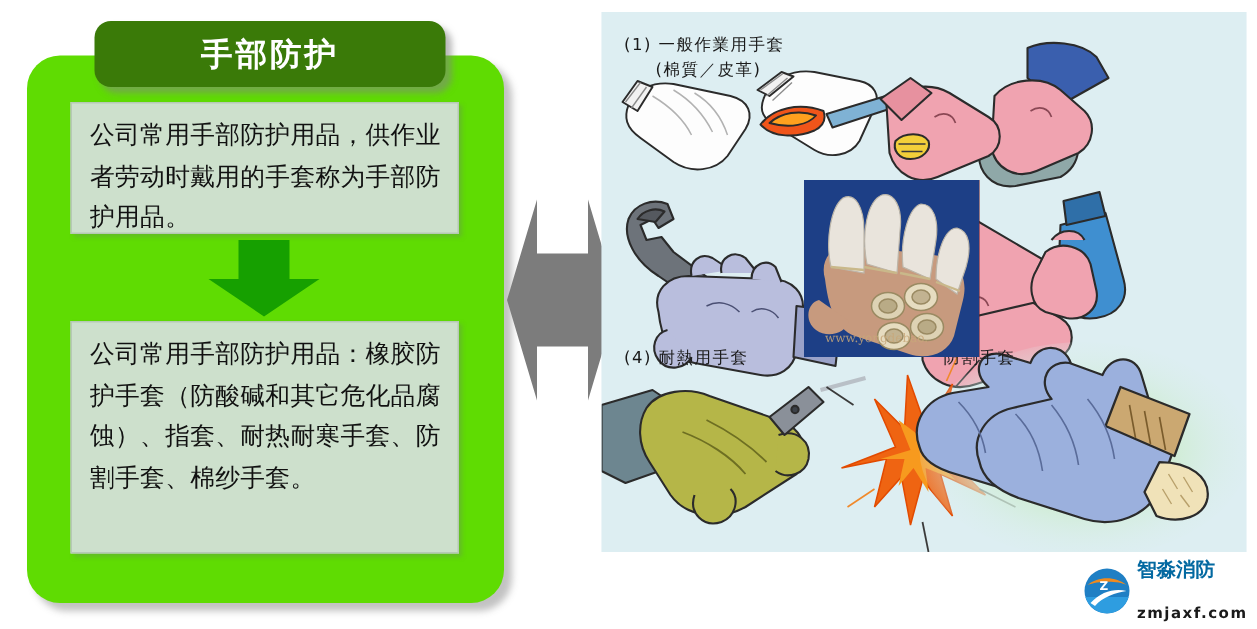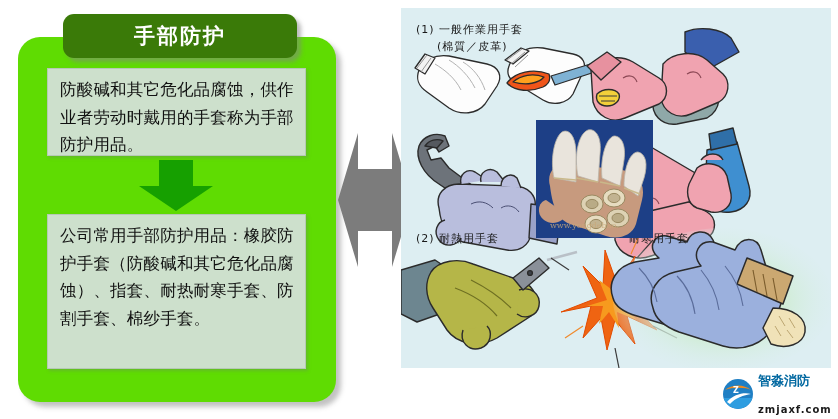--- a/index.html
+++ b/index.html
@@ -113,21 +113,21 @@
 
 <div class="slide">
 
   <div class="left-panel"></div>
 
   <div class="header-pill">
     <span class="title">手部防护</span>
   </div>
 
   <div class="textbox" id="box-top">
-    <p>防酸碱和其它危化品腐蚀，供作业者劳动时戴用的手套称为手部防护用品。</p>
+    <p>公司常用手部防护用品，供作业者劳动时戴用的手套称为手部防护用品。</p>
   </div>
 
   <div class="down-arrow">
     <svg width="78" height="52" viewBox="0 0 78 52" xmlns="http://www.w3.org/2000/svg">
       <polygon points="22,0 56,0 56,26 76,26 39,51 2,26 22,26" fill="#16a000"></polygon>
     </svg>
   </div>
 
   <div class="textbox" id="box-bottom">
     <p>公司常用手部防护用品：橡胶防护手套（防酸碱和其它危化品腐蚀）、指套、耐热耐寒手套、防割手套、棉纱手套。</p>
@@ -340,22 +340,22 @@
           <path d="M276,268 C286,278 292,292 294,306"></path>
           <path d="M300,262 C310,274 316,288 318,302"></path>
           <path d="M324,258 C334,270 340,284 342,298"></path>
           <path d="M238,260 C248,270 254,282 256,294"></path>
         </g>
       </g>
     </svg>
 
     <div class="cap" id="cap1">(1) 一般作業用手套</div>
     <div class="cap" id="cap1b">(棉質／皮革)</div>
-    <div class="cap" id="cap3">(2) 耐熱用手套</div>
-    <div class="cap" id="cap4">耐寒用手套</div>
+    <div class="cap" id="cap3">(4) 耐熱用手套</div>
+    <div class="cap" id="cap4">防割手套</div>
 
     <div class="photo-inset">
       <svg width="117" height="118" viewBox="0 0 117 118" xmlns="http://www.w3.org/2000/svg">
         <rect x="0" y="0" width="117" height="118" fill="#1d3f86"></rect>
 
         <path d="M14,66 C10,52 20,42 34,44 L86,50 C102,52 110,64 106,80
                  L100,104 C96,116 82,120 70,116 L34,104 C20,99 16,82 14,66 Z" fill="#c79a7e"></path>
 
         <g fill="#e9e4dc" stroke="#bdb6a9" stroke-width=".8">
           <path d="M18,58 C14,40 18,18 26,12 C34,8 40,18 40,34 L40,62 Z"></path>

